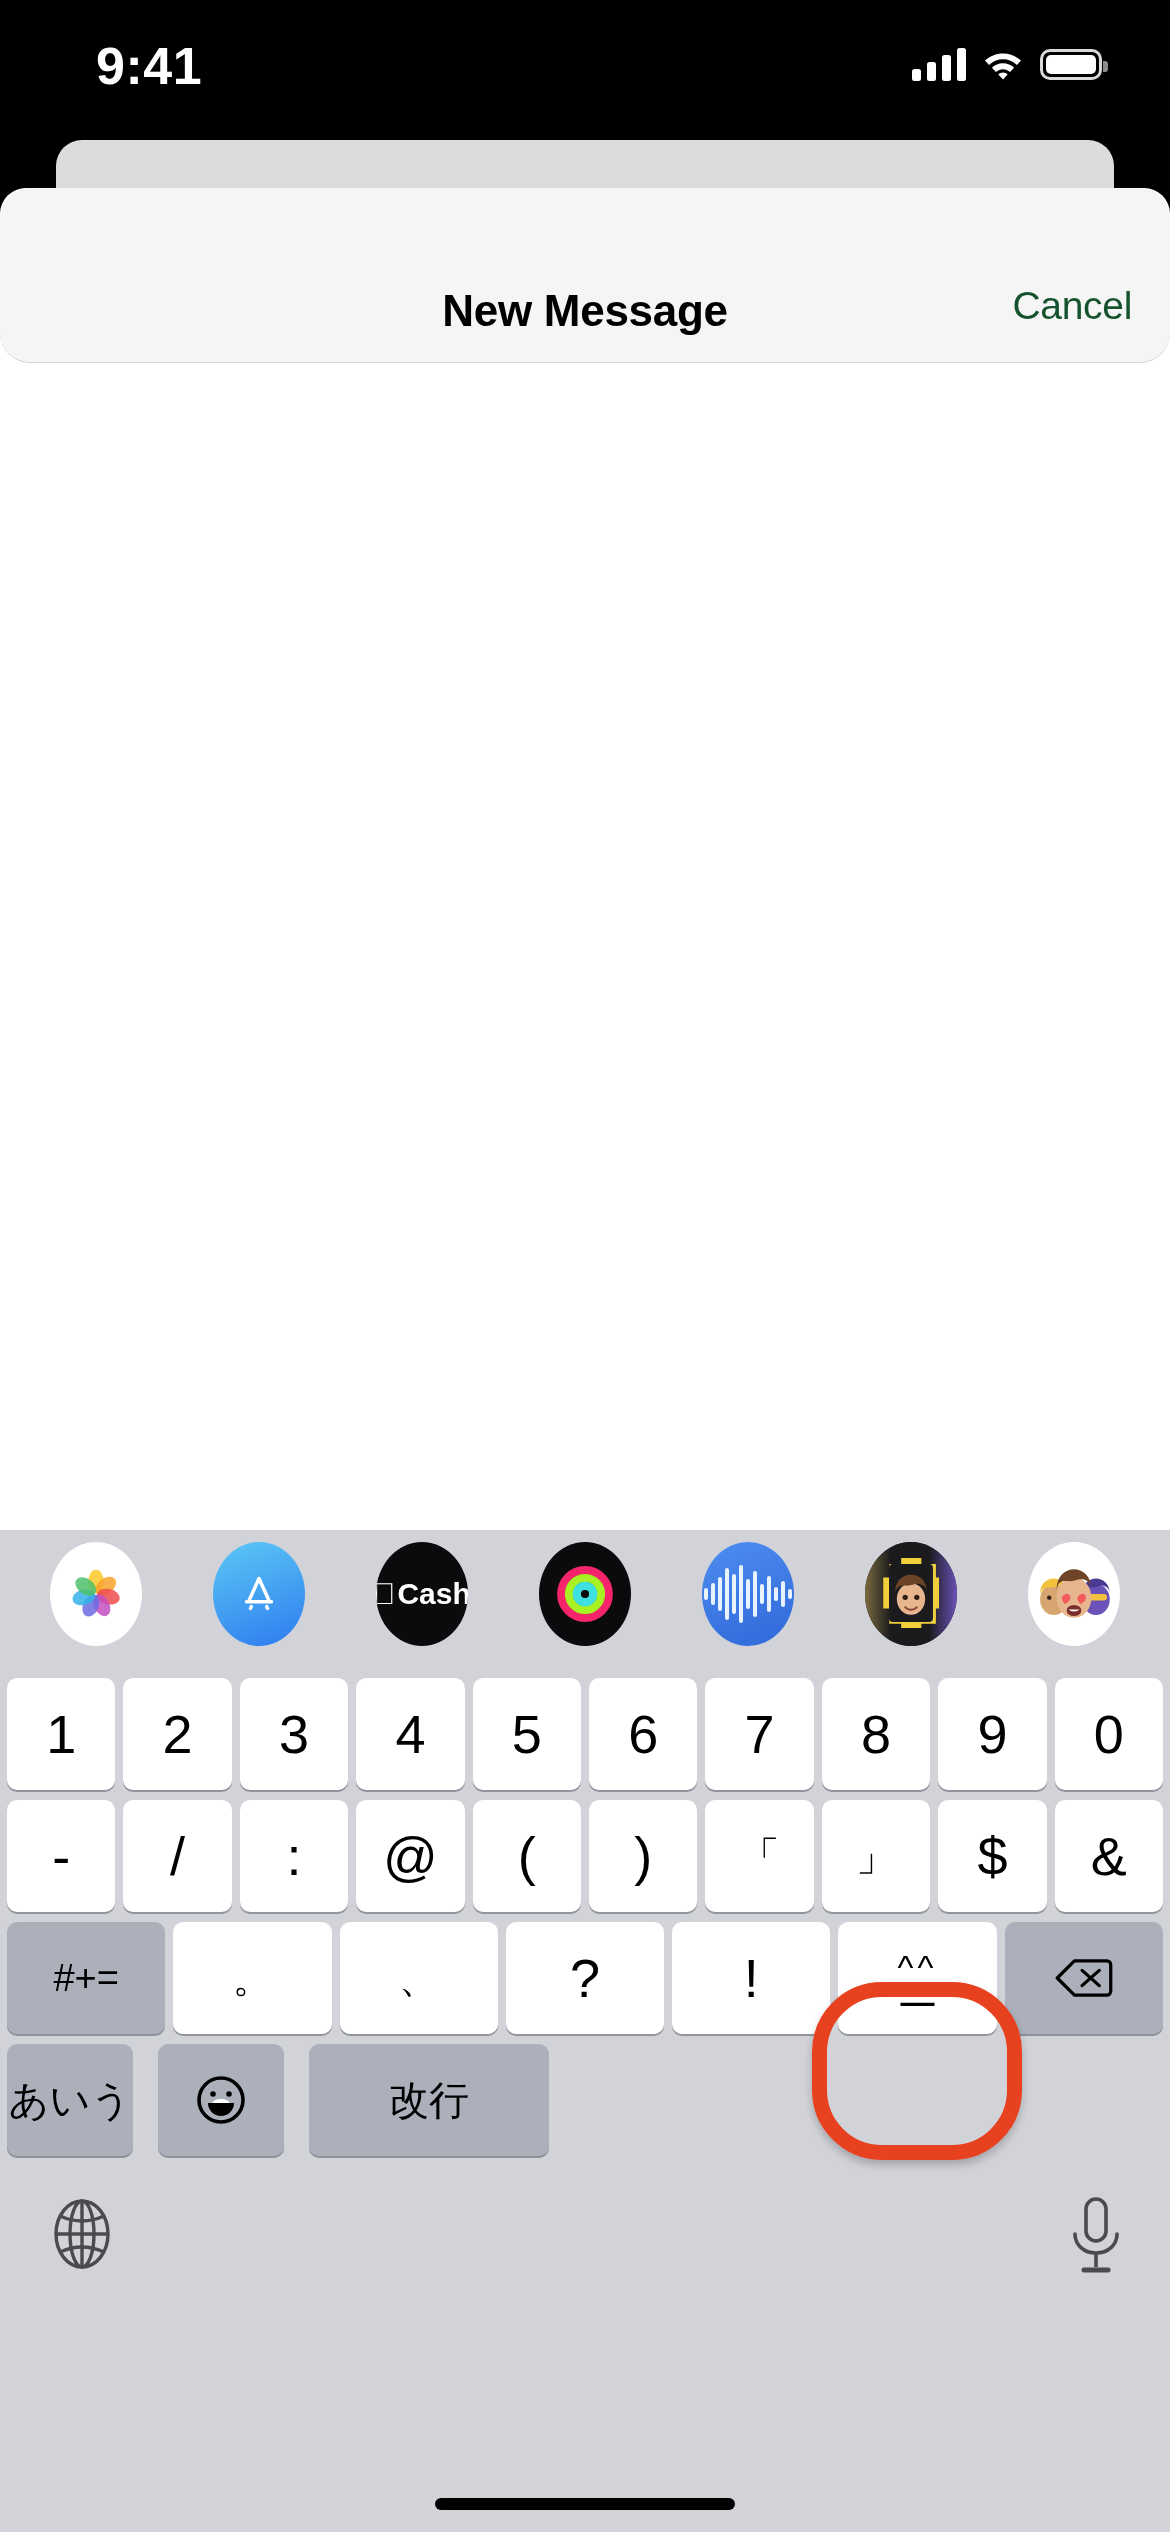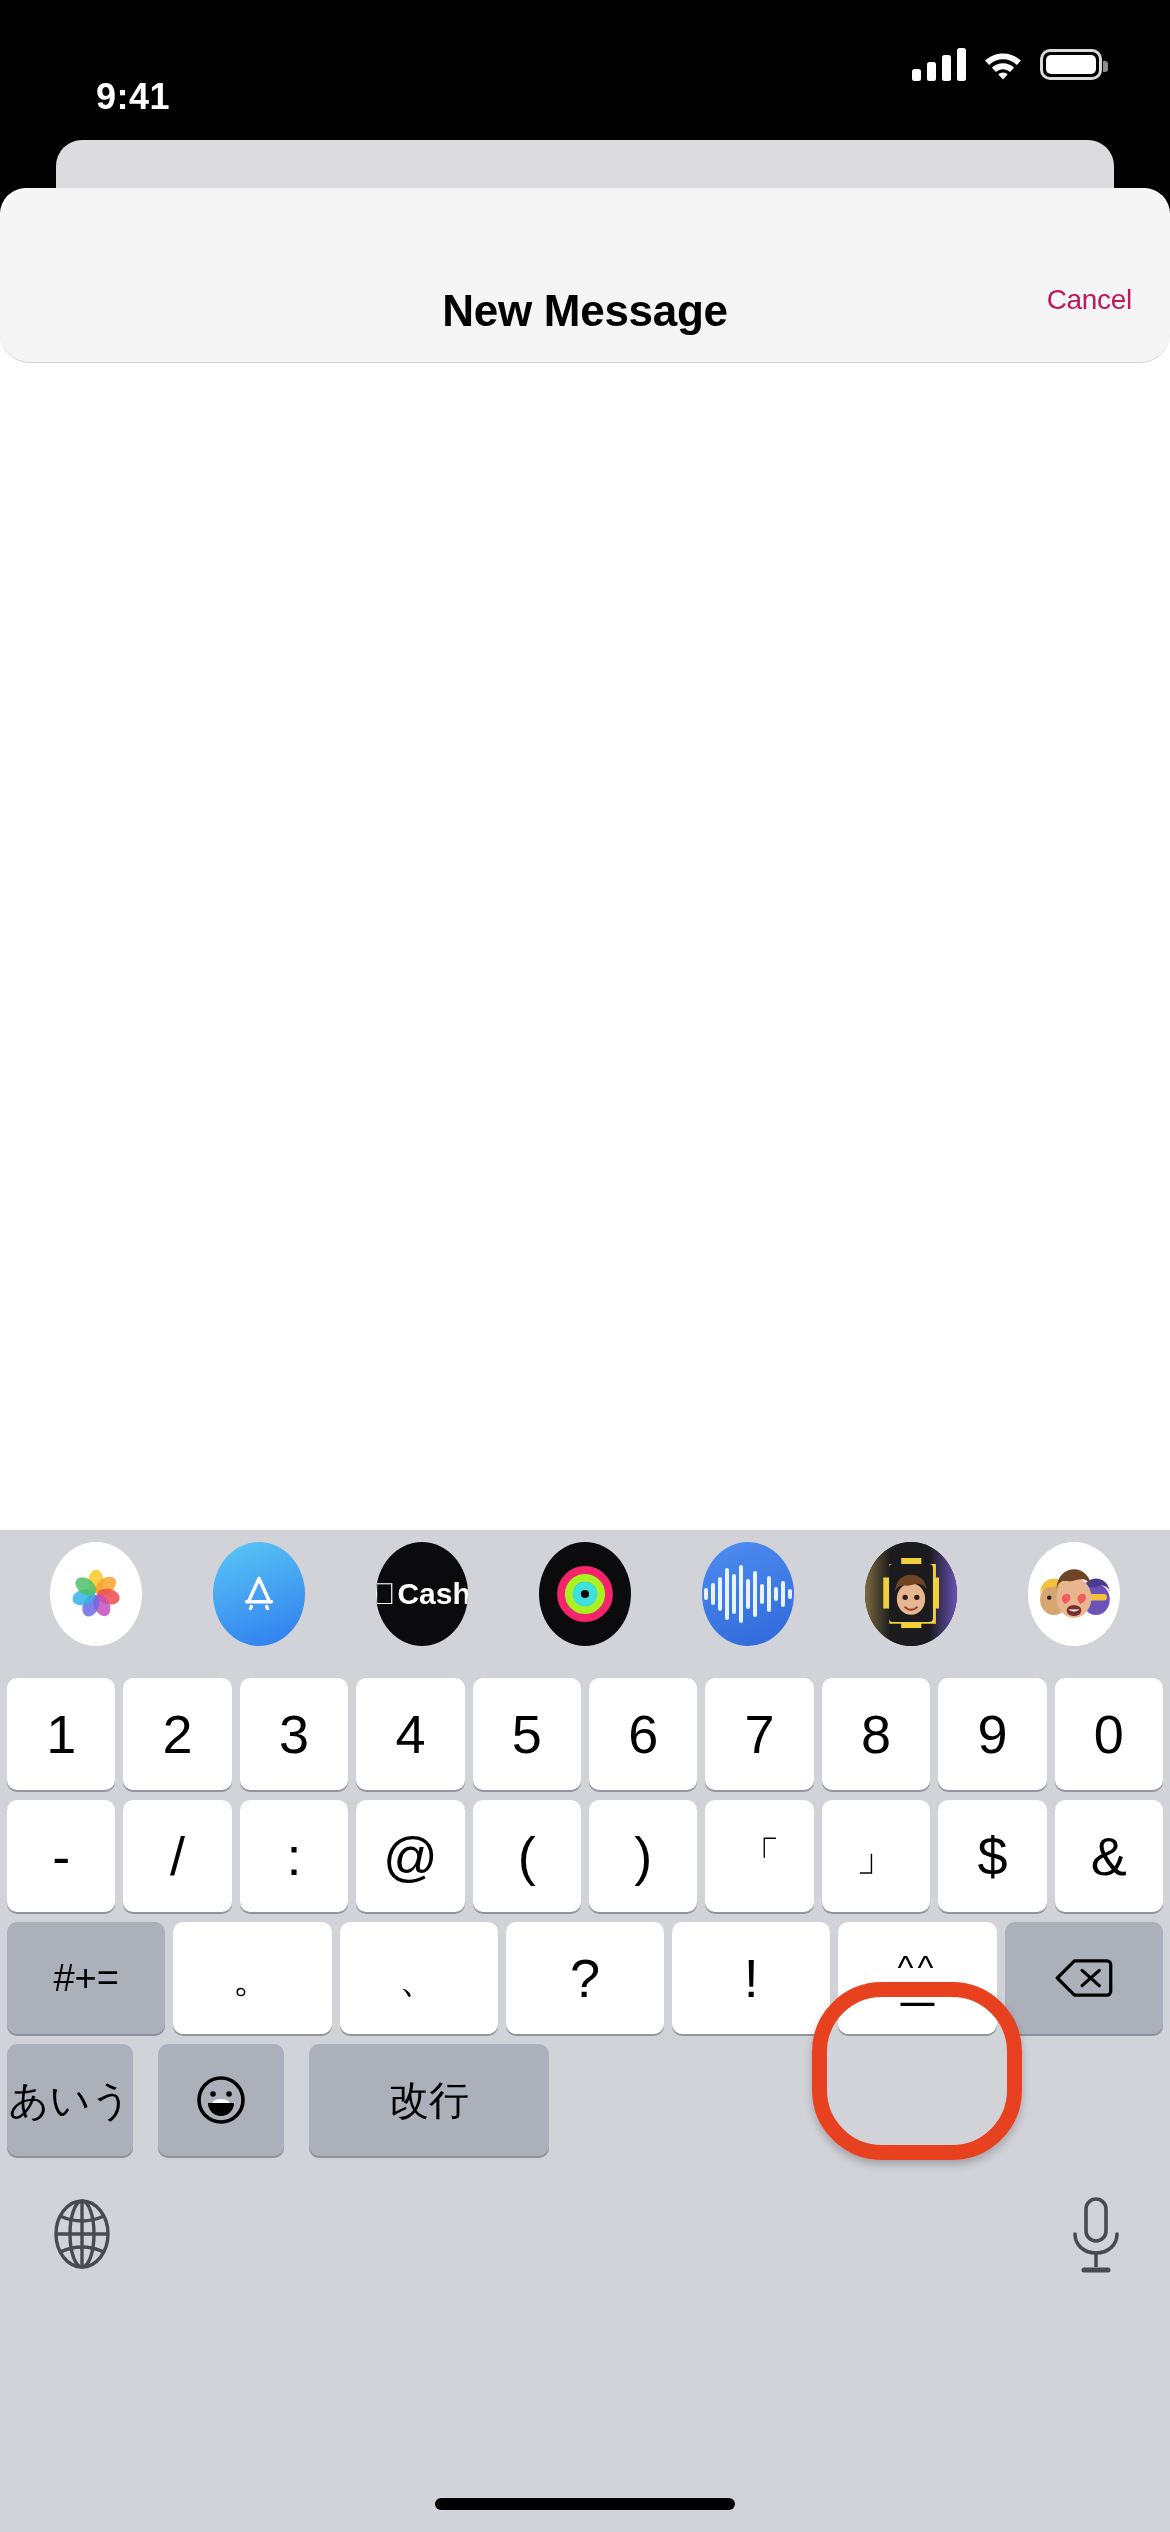--- a/index.html
+++ b/index.html
@@ -13,21 +13,21 @@
   }
   .screen { position:absolute; inset:0; width:1170px; height:2532px; background:#000; }
 
   
   .statusbar {
     position:absolute; top:0; left:0; width:1170px; height:142px;
     color:#fff;
   }
   .sb-time {
     position:absolute; left:96px; top:36px; width:200px;
-    font-size:36px; font-weight:bold; letter-spacing:0.5px;margin-top:40px;
+    font-size:52px; font-weight:bold; letter-spacing:0.5px;
   }
   .sb-right { position:absolute; right:68px; top:42px; height:44px; display:flex; align-items:center; gap:16px; }
   .bars { display:flex; align-items:flex-end; gap:6px; height:34px; }
   .bars i { display:block; width:9px; background:#fff; border-radius:2.5px; }
   .bars i:nth-child(1){height:12px;}
   .bars i:nth-child(2){height:19px;}
   .bars i:nth-child(3){height:26px;}
   .bars i:nth-child(4){height:33px;}
   .wifi { width:42px; height:34px; position:relative; }
   .batt {
@@ -55,21 +55,21 @@
     position:relative; height:175px; background:#F5F5F5;
     border-bottom:1px solid #D3D3D5;
     border-radius:30px;
   }
   .nav-title {
     position:absolute; left:0; right:0; top:98px; text-align:center;
     font-size:44px; font-weight:bold; color:#000; letter-spacing:-0.3px;
   }
   .nav-cancel {
     position:absolute; right:38px; top:96px;
-    font-size:28px; color:#be185d; letter-spacing:-0.3px;
+    font-size:39px; color:#14532d; letter-spacing:-0.3px;
   }
 
   
   .to-row {
     position:relative; height:96px; background:#fff;
     border-bottom:1px solid #D6D6D8;
   }
   .to-label {
     position:absolute; left:40px; top:28px;
     font-size:40px; color:#8A8A8E;

